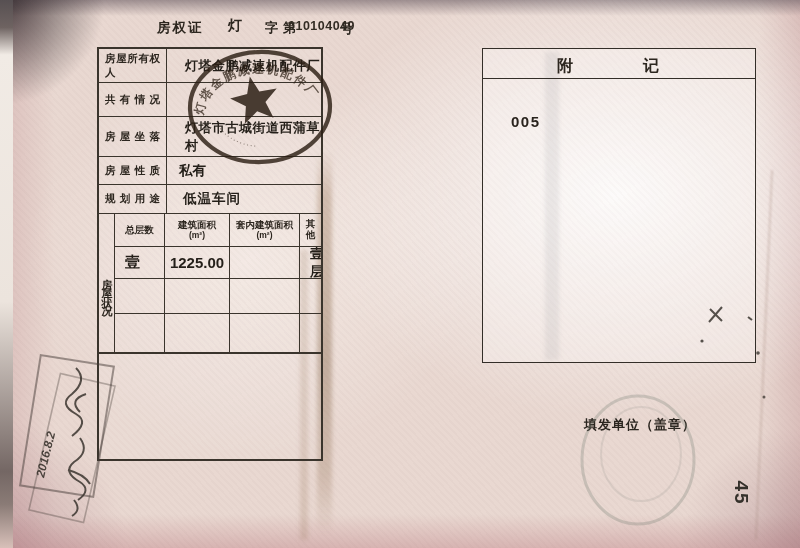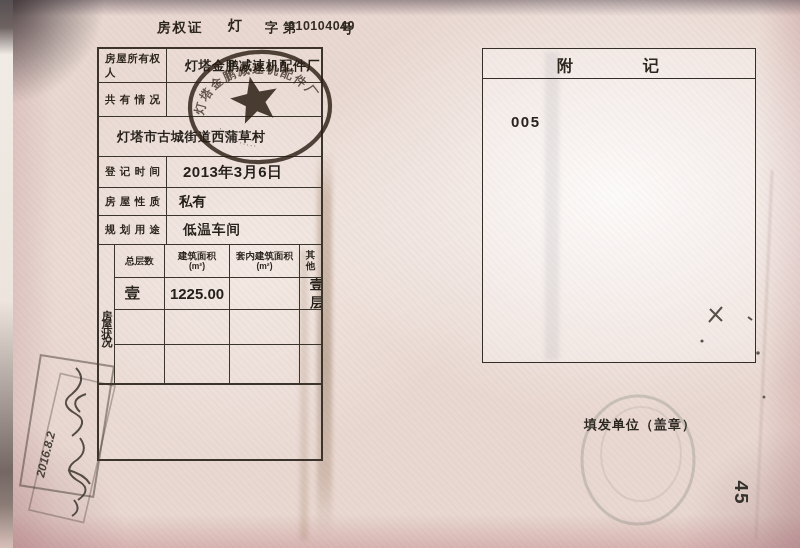--- a/index.html
+++ b/index.html
@@ -115,27 +115,24 @@
         </div>
       <div class="cell-value v-owner">灯塔金鹏减速机配件厂</div>
     </div>
     <div class="irow r1">
       <div class="cell-label">
           <span>共有情况</span>
         </div>
       <div class="cell-value"></div>
     </div>
     <div class="irow r2">
+      <div class="cell-label">
+          <span>房屋坐落</span>
+        </div>
       <div class="cell-value v-addr">灯塔市古城街道西蒲草村</div>
-    </div>
-    <div class="irow r3">
-      <div class="cell-label">
-          <span>登记时间</span>
-        </div>
-      <div class="cell-value v-date">2013年3月6日</div>
     </div>
     <div class="irow r4">
       <div class="cell-label">
           <span>房屋性质</span>
         </div>
       <div class="cell-value v-nature">私有</div>
     </div>
     <div class="irow r5">
       <div class="cell-label">
           <span>规划用途</span>

